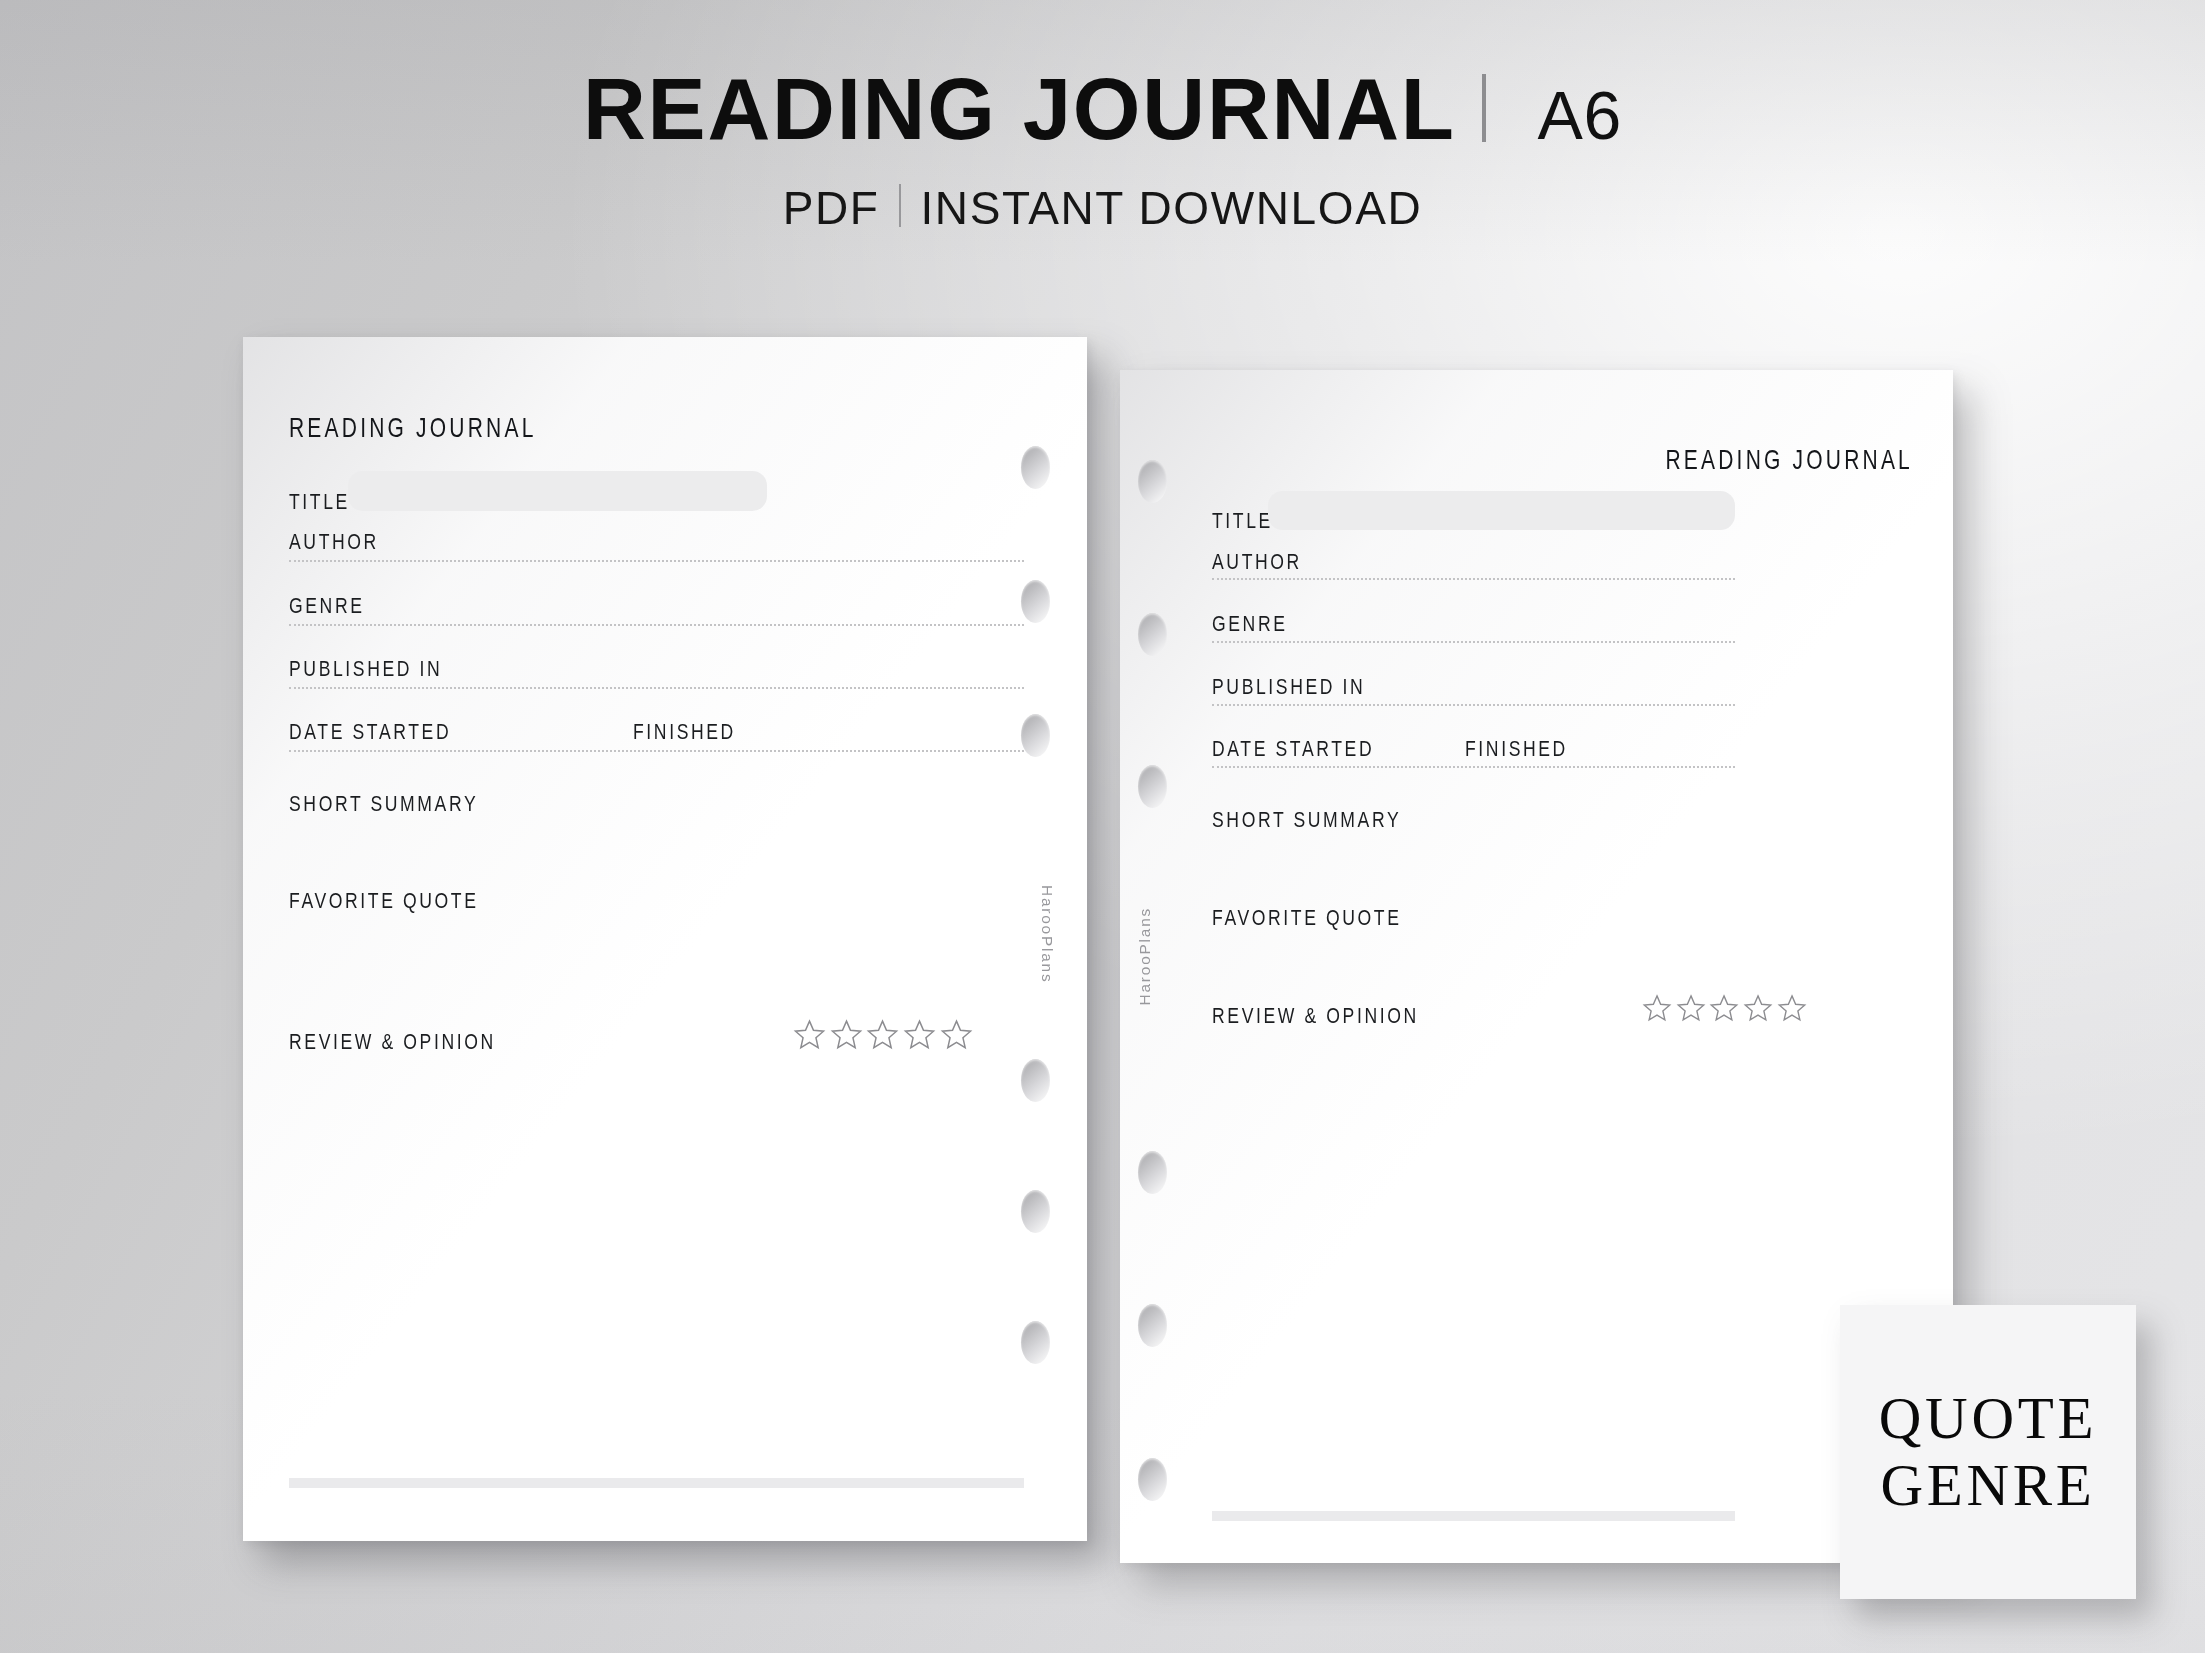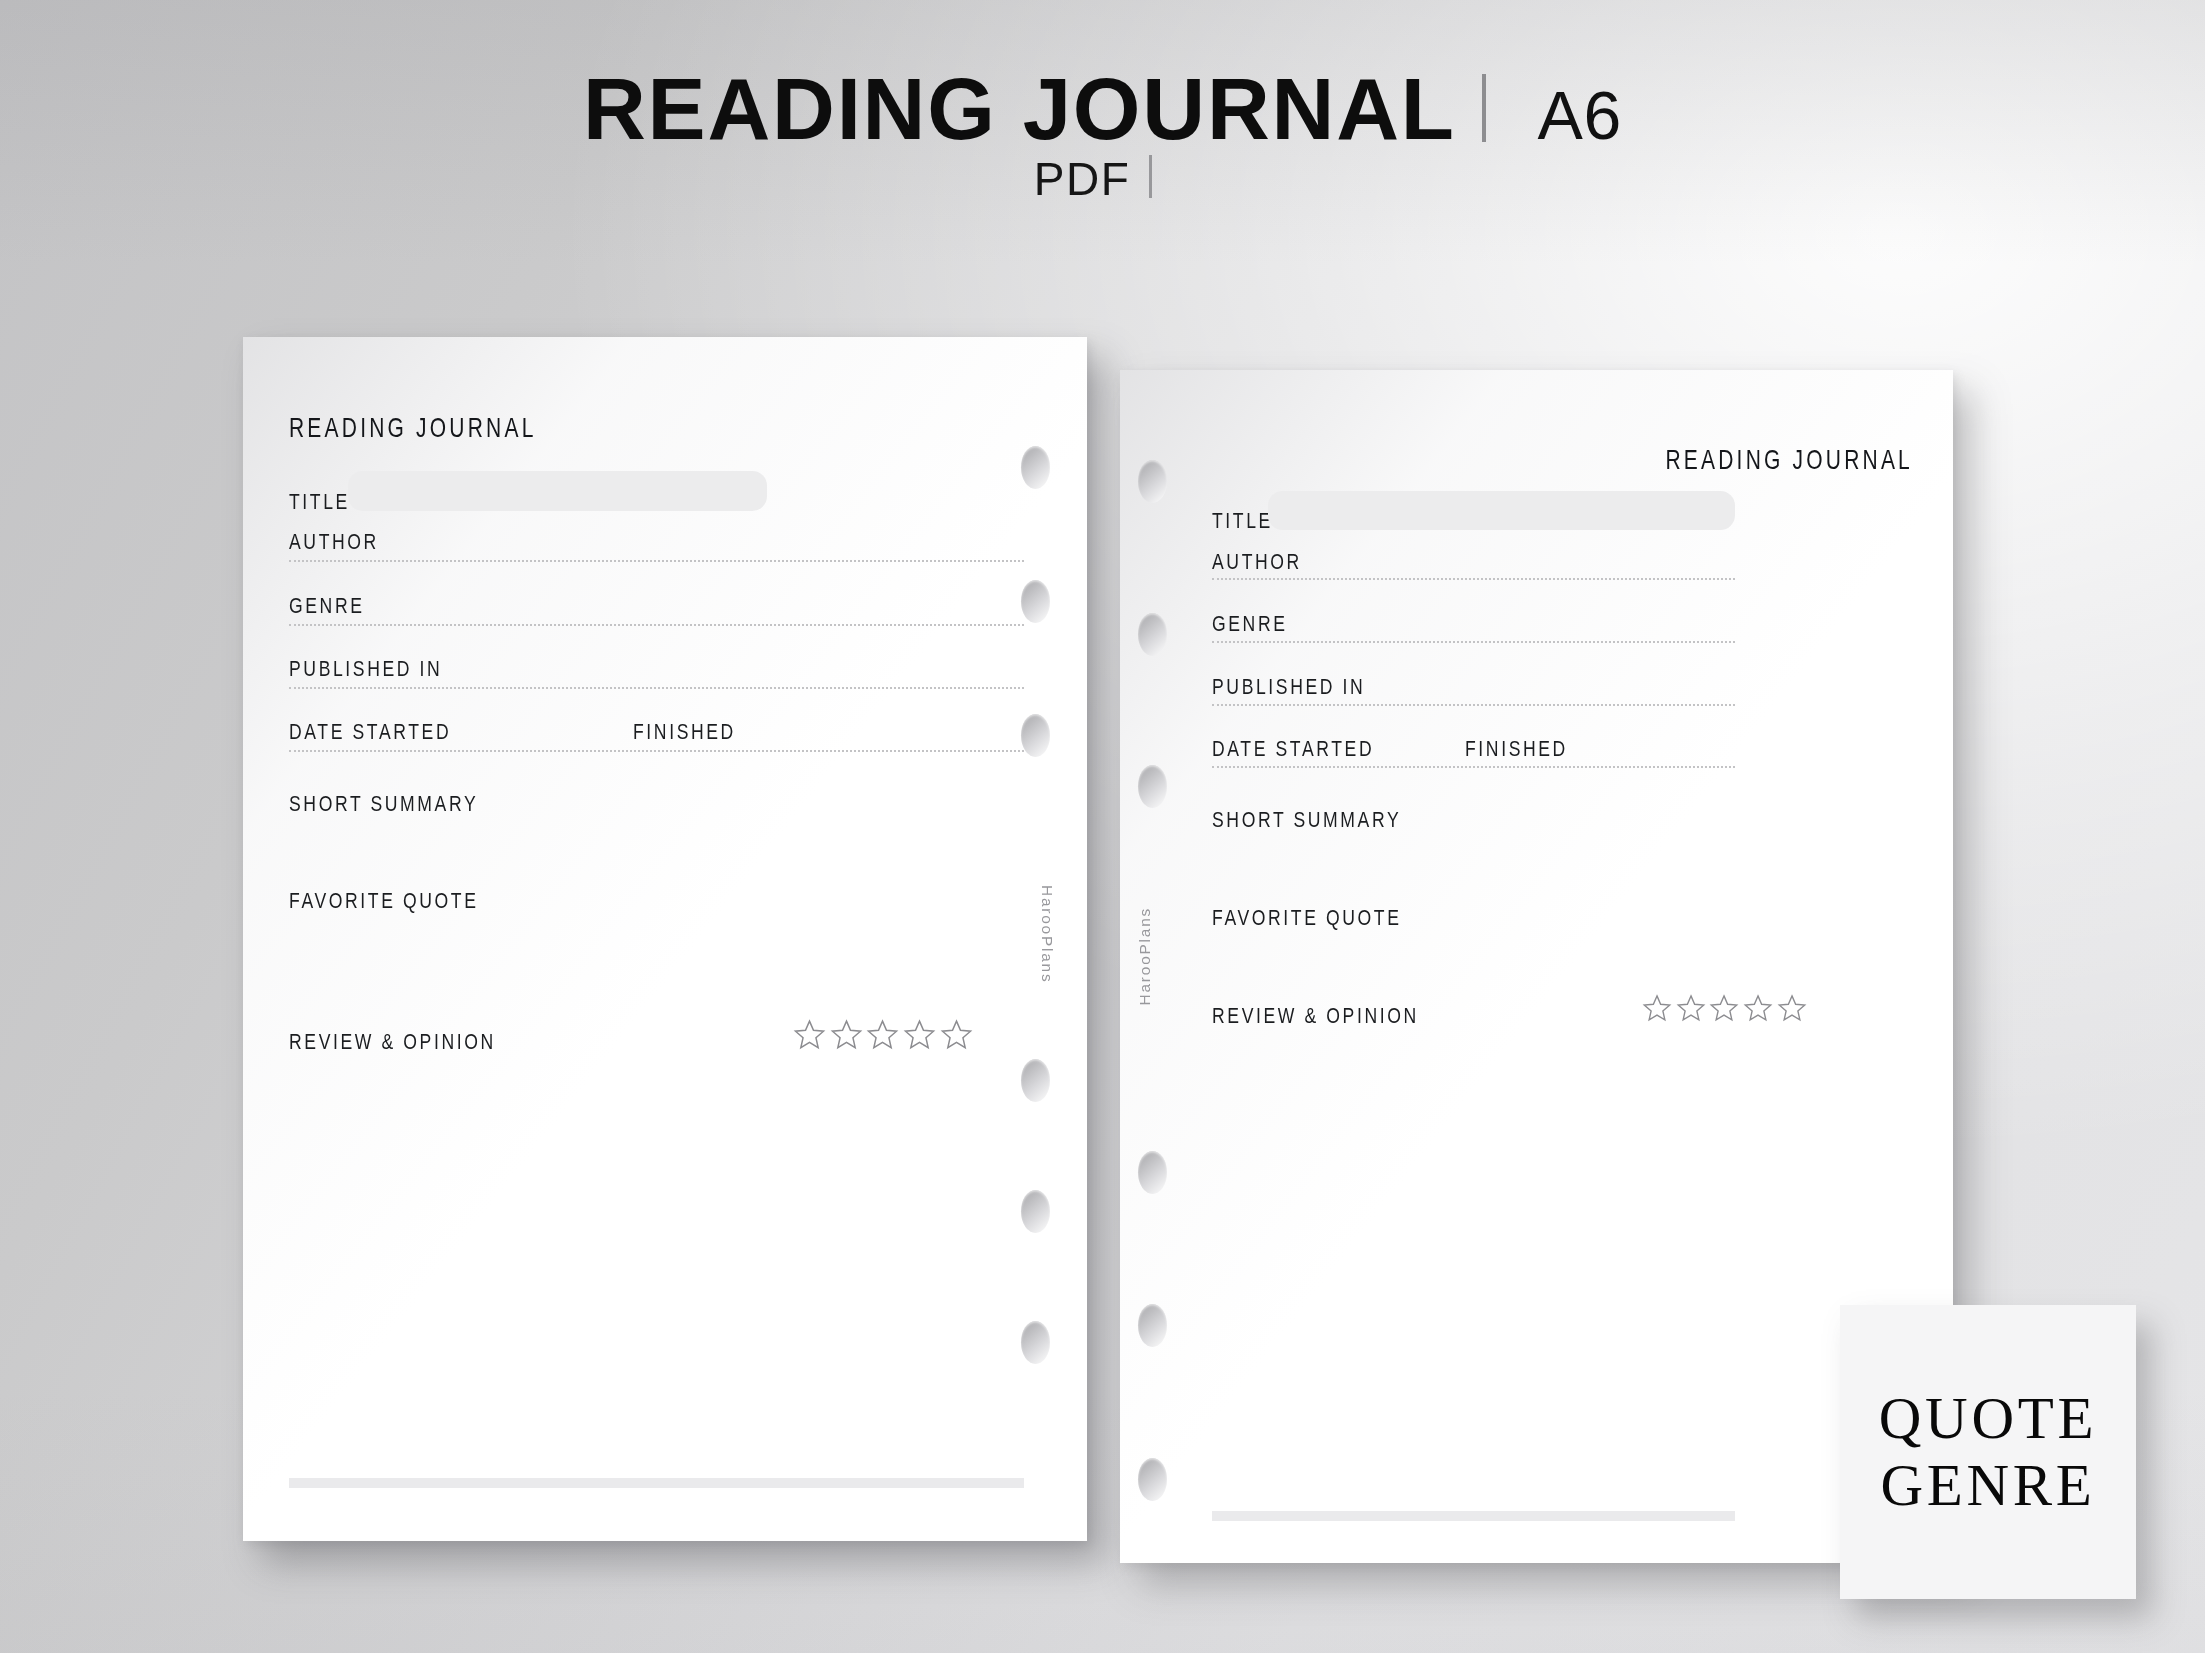--- a/index.html
+++ b/index.html
@@ -68,20 +68,21 @@
     letter-spacing: 0.7px;
     color: #111111;
     line-height: 1.0;
     margin-left: 25px;
   }
   #subtitle-line {
     display: flex;
     align-items: baseline;
     justify-content: center;
     white-space: nowrap;
+    margin-top: 29px;
   }
   .sub-text {
     font-size: 46px;
     font-weight: 400;
     letter-spacing: 1.6px;
     color: #161616;
     line-height: 1.0;
   }
   #subtitle-divider {
     display: inline-block;
@@ -247,20 +248,21 @@
 
 <div id="header">
   <div id="title-line">
     <span id="main-title">READING JOURNAL</span>
     <span id="title-divider"></span>
     <span id="title-size">A6</span>
   </div>
   <div id="subtitle-line">
     <span class="sub-text">PDF</span>
     <span id="subtitle-divider"></span>
+    <span class="sub-text">INSTANT DOWNLOAD</span>
   </div>
 </div>
 
 <div class="page" id="page-left">
   <div class="page-sheen"></div>
   <div class="sheet-inner">
 
     <div class="sheet-title" id="left-sheet-title">READING JOURNAL</div>
 
     <div class="field-label" style="left:46px; top:157px;">TITLE</div>

